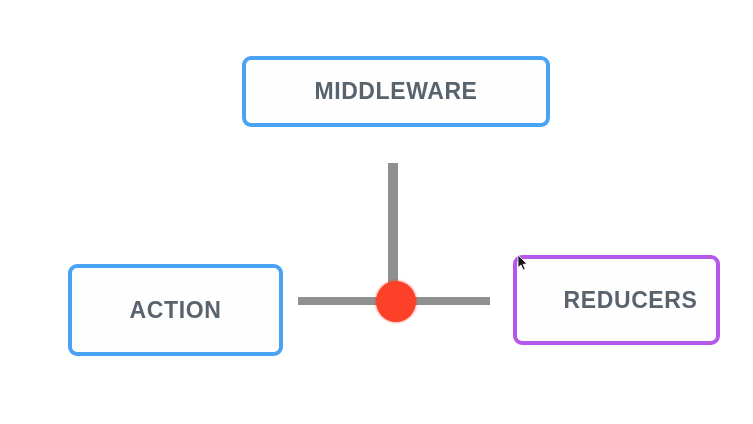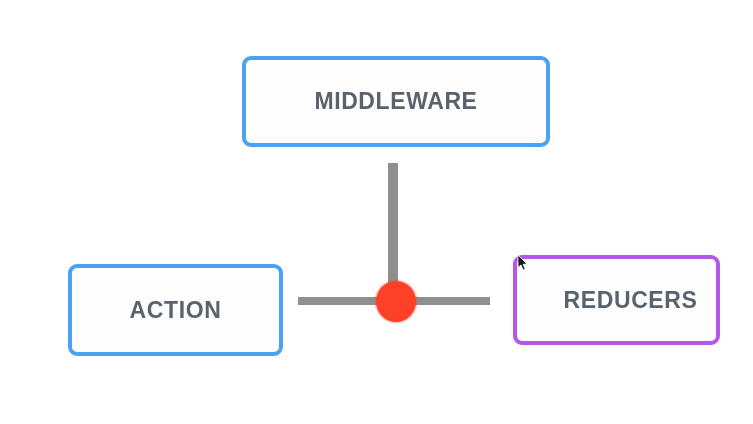--- a/index.html
+++ b/index.html
@@ -27,21 +27,21 @@
   .node .node-label {
     font-size: 23px;
     font-weight: 700;
     letter-spacing: 0.6px;
     color: #59636d;
     user-select: none;
   }
   .node-blue   { border: 4px solid #4aa2f2; }
   .node-purple { border: 4px solid #b558e9; padding-left: 28px; }
 
-  #node-middleware { left: 242px; top: 56px;  width: 308px; height: 91px; }
+  #node-middleware { left: 242px; top: 56px;  width: 308px; height: 71px; }
   #node-action     { left: 68px;  top: 264px; width: 215px; height: 92px; }
   #node-reducers   { left: 513px; top: 255px; width: 207px; height: 90px; }
 
   .connector {
     position: absolute;
     background: #8f8f8f;
   }
   #connector-vertical {
     left: 388px; top: 163px;
     width: 10px; height: 140px;

